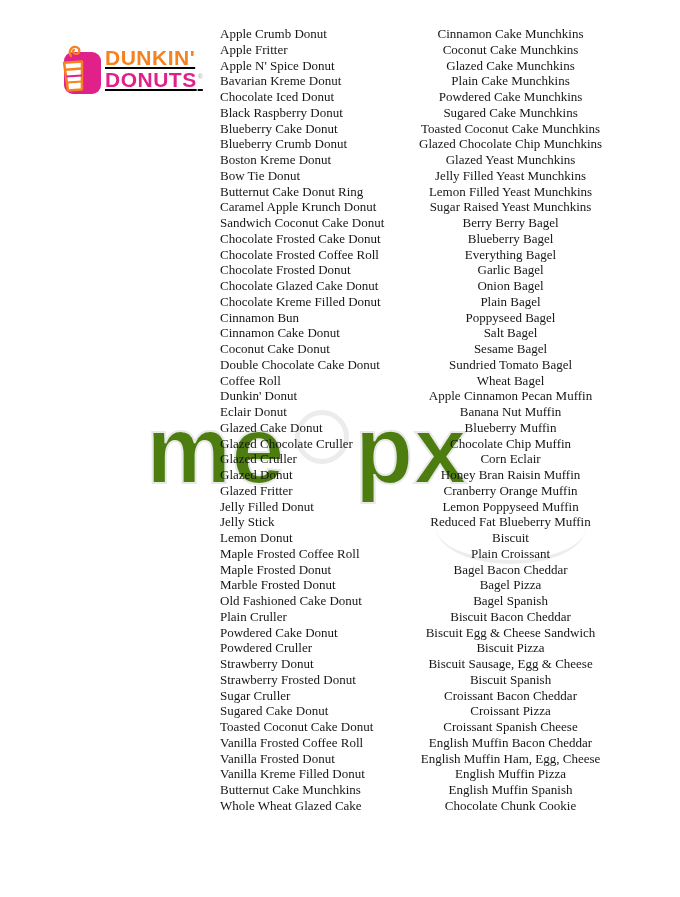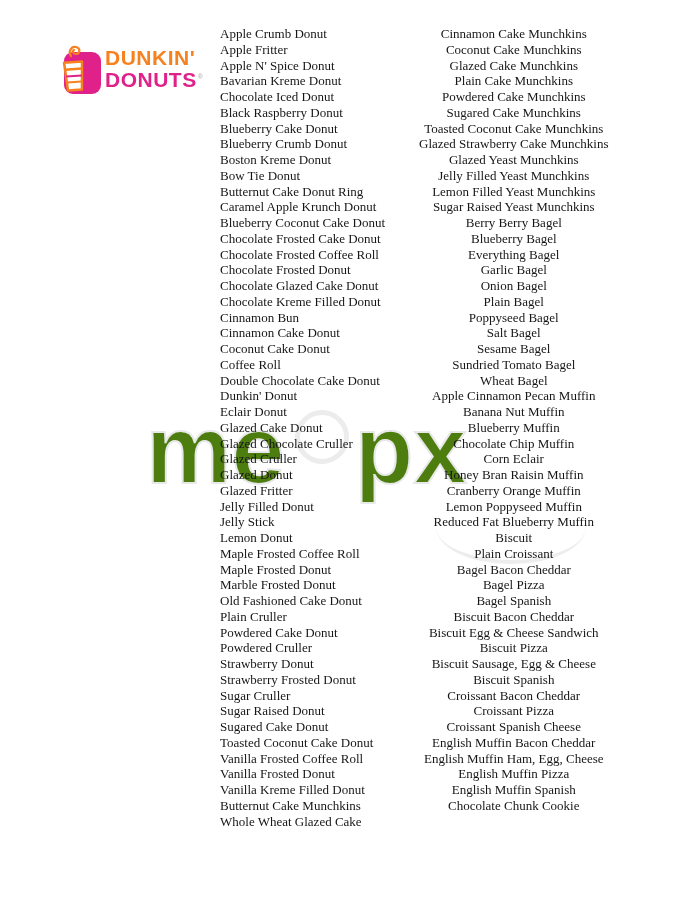--- a/index.html
+++ b/index.html
@@ -25,20 +25,21 @@
     display: flex;
     flex-direction: column;
     justify-content: center;
     margin-left: 2px;
     font-family: "Liberation Sans", sans-serif;
     font-weight: 800;
     font-size: 21px;
     line-height: 19px;
     letter-spacing: 0.5px;
     white-space: nowrap;
+    text-decoration: underline;
   }
   .brand-line1 { color: #F6821F; }
   .brand-line2 { color: #E0218A; }
   .tm {
     font-size: 7px;
     vertical-align: super;
     color: #b9b9b9;
     letter-spacing: 0;
     margin-left: 1px;
   }
@@ -135,70 +136,69 @@
       <div class="menu-item">Apple N' Spice Donut</div>
       <div class="menu-item">Bavarian Kreme Donut</div>
       <div class="menu-item">Chocolate Iced Donut</div>
       <div class="menu-item">Black Raspberry Donut</div>
       <div class="menu-item">Blueberry Cake Donut</div>
       <div class="menu-item">Blueberry Crumb Donut</div>
       <div class="menu-item">Boston Kreme Donut</div>
       <div class="menu-item">Bow Tie Donut</div>
       <div class="menu-item">Butternut Cake Donut Ring</div>
       <div class="menu-item">Caramel Apple Krunch Donut</div>
-      <div class="menu-item">Blueberry Coconut Cake Donut</div>
+      <div class="menu-item">Sandwich Coconut Cake Donut</div>
       <div class="menu-item">Chocolate Frosted Cake Donut</div>
       <div class="menu-item">Chocolate Frosted Coffee Roll</div>
       <div class="menu-item">Chocolate Frosted Donut</div>
       <div class="menu-item">Chocolate Glazed Cake Donut</div>
       <div class="menu-item">Chocolate Kreme Filled Donut</div>
       <div class="menu-item">Cinnamon Bun</div>
       <div class="menu-item">Cinnamon Cake Donut</div>
       <div class="menu-item">Coconut Cake Donut</div>
+      <div class="menu-item">Double Chocolate Cake Donut</div>
       <div class="menu-item">Coffee Roll</div>
-      <div class="menu-item">Double Chocolate Cake Donut</div>
       <div class="menu-item">Dunkin' Donut</div>
       <div class="menu-item">Eclair Donut</div>
       <div class="menu-item">Glazed Cake Donut</div>
       <div class="menu-item">Glazed Chocolate Cruller</div>
       <div class="menu-item">Glazed Cruller</div>
       <div class="menu-item">Glazed Donut</div>
       <div class="menu-item">Glazed Fritter</div>
       <div class="menu-item">Jelly Filled Donut</div>
       <div class="menu-item">Jelly Stick</div>
       <div class="menu-item">Lemon Donut</div>
       <div class="menu-item">Maple Frosted Coffee Roll</div>
       <div class="menu-item">Maple Frosted Donut</div>
       <div class="menu-item">Marble Frosted Donut</div>
       <div class="menu-item">Old Fashioned Cake Donut</div>
       <div class="menu-item">Plain Cruller</div>
       <div class="menu-item">Powdered Cake Donut</div>
       <div class="menu-item">Powdered Cruller</div>
       <div class="menu-item">Strawberry Donut</div>
       <div class="menu-item">Strawberry Frosted Donut</div>
       <div class="menu-item">Sugar Cruller</div>
-      <div class="menu-item">Sugar Raised Donut</div>
       <div class="menu-item">Sugared Cake Donut</div>
       <div class="menu-item">Toasted Coconut Cake Donut</div>
       <div class="menu-item">Vanilla Frosted Coffee Roll</div>
       <div class="menu-item">Vanilla Frosted Donut</div>
       <div class="menu-item">Vanilla Kreme Filled Donut</div>
       <div class="menu-item">Butternut Cake Munchkins</div>
       <div class="menu-item">Whole Wheat Glazed Cake</div>
     </div>
 
   <div class="menu-col menu-col-right">
       <div class="menu-item">Cinnamon Cake Munchkins</div>
       <div class="menu-item">Coconut Cake Munchkins</div>
       <div class="menu-item">Glazed Cake Munchkins</div>
       <div class="menu-item">Plain Cake Munchkins</div>
       <div class="menu-item">Powdered Cake Munchkins</div>
       <div class="menu-item">Sugared Cake Munchkins</div>
       <div class="menu-item">Toasted Coconut Cake Munchkins</div>
-      <div class="menu-item">Glazed Strawberry Cake Munchkins</div>
+      <div class="menu-item">Glazed Chocolate Chip Munchkins</div>
       <div class="menu-item">Glazed Yeast Munchkins</div>
       <div class="menu-item">Jelly Filled Yeast Munchkins</div>
       <div class="menu-item">Lemon Filled Yeast Munchkins</div>
       <div class="menu-item">Sugar Raised Yeast Munchkins</div>
       <div class="menu-item">Berry Berry Bagel</div>
       <div class="menu-item">Blueberry Bagel</div>
       <div class="menu-item">Everything Bagel</div>
       <div class="menu-item">Garlic Bagel</div>
       <div class="menu-item">Onion Bagel</div>
       <div class="menu-item">Plain Bagel</div>

